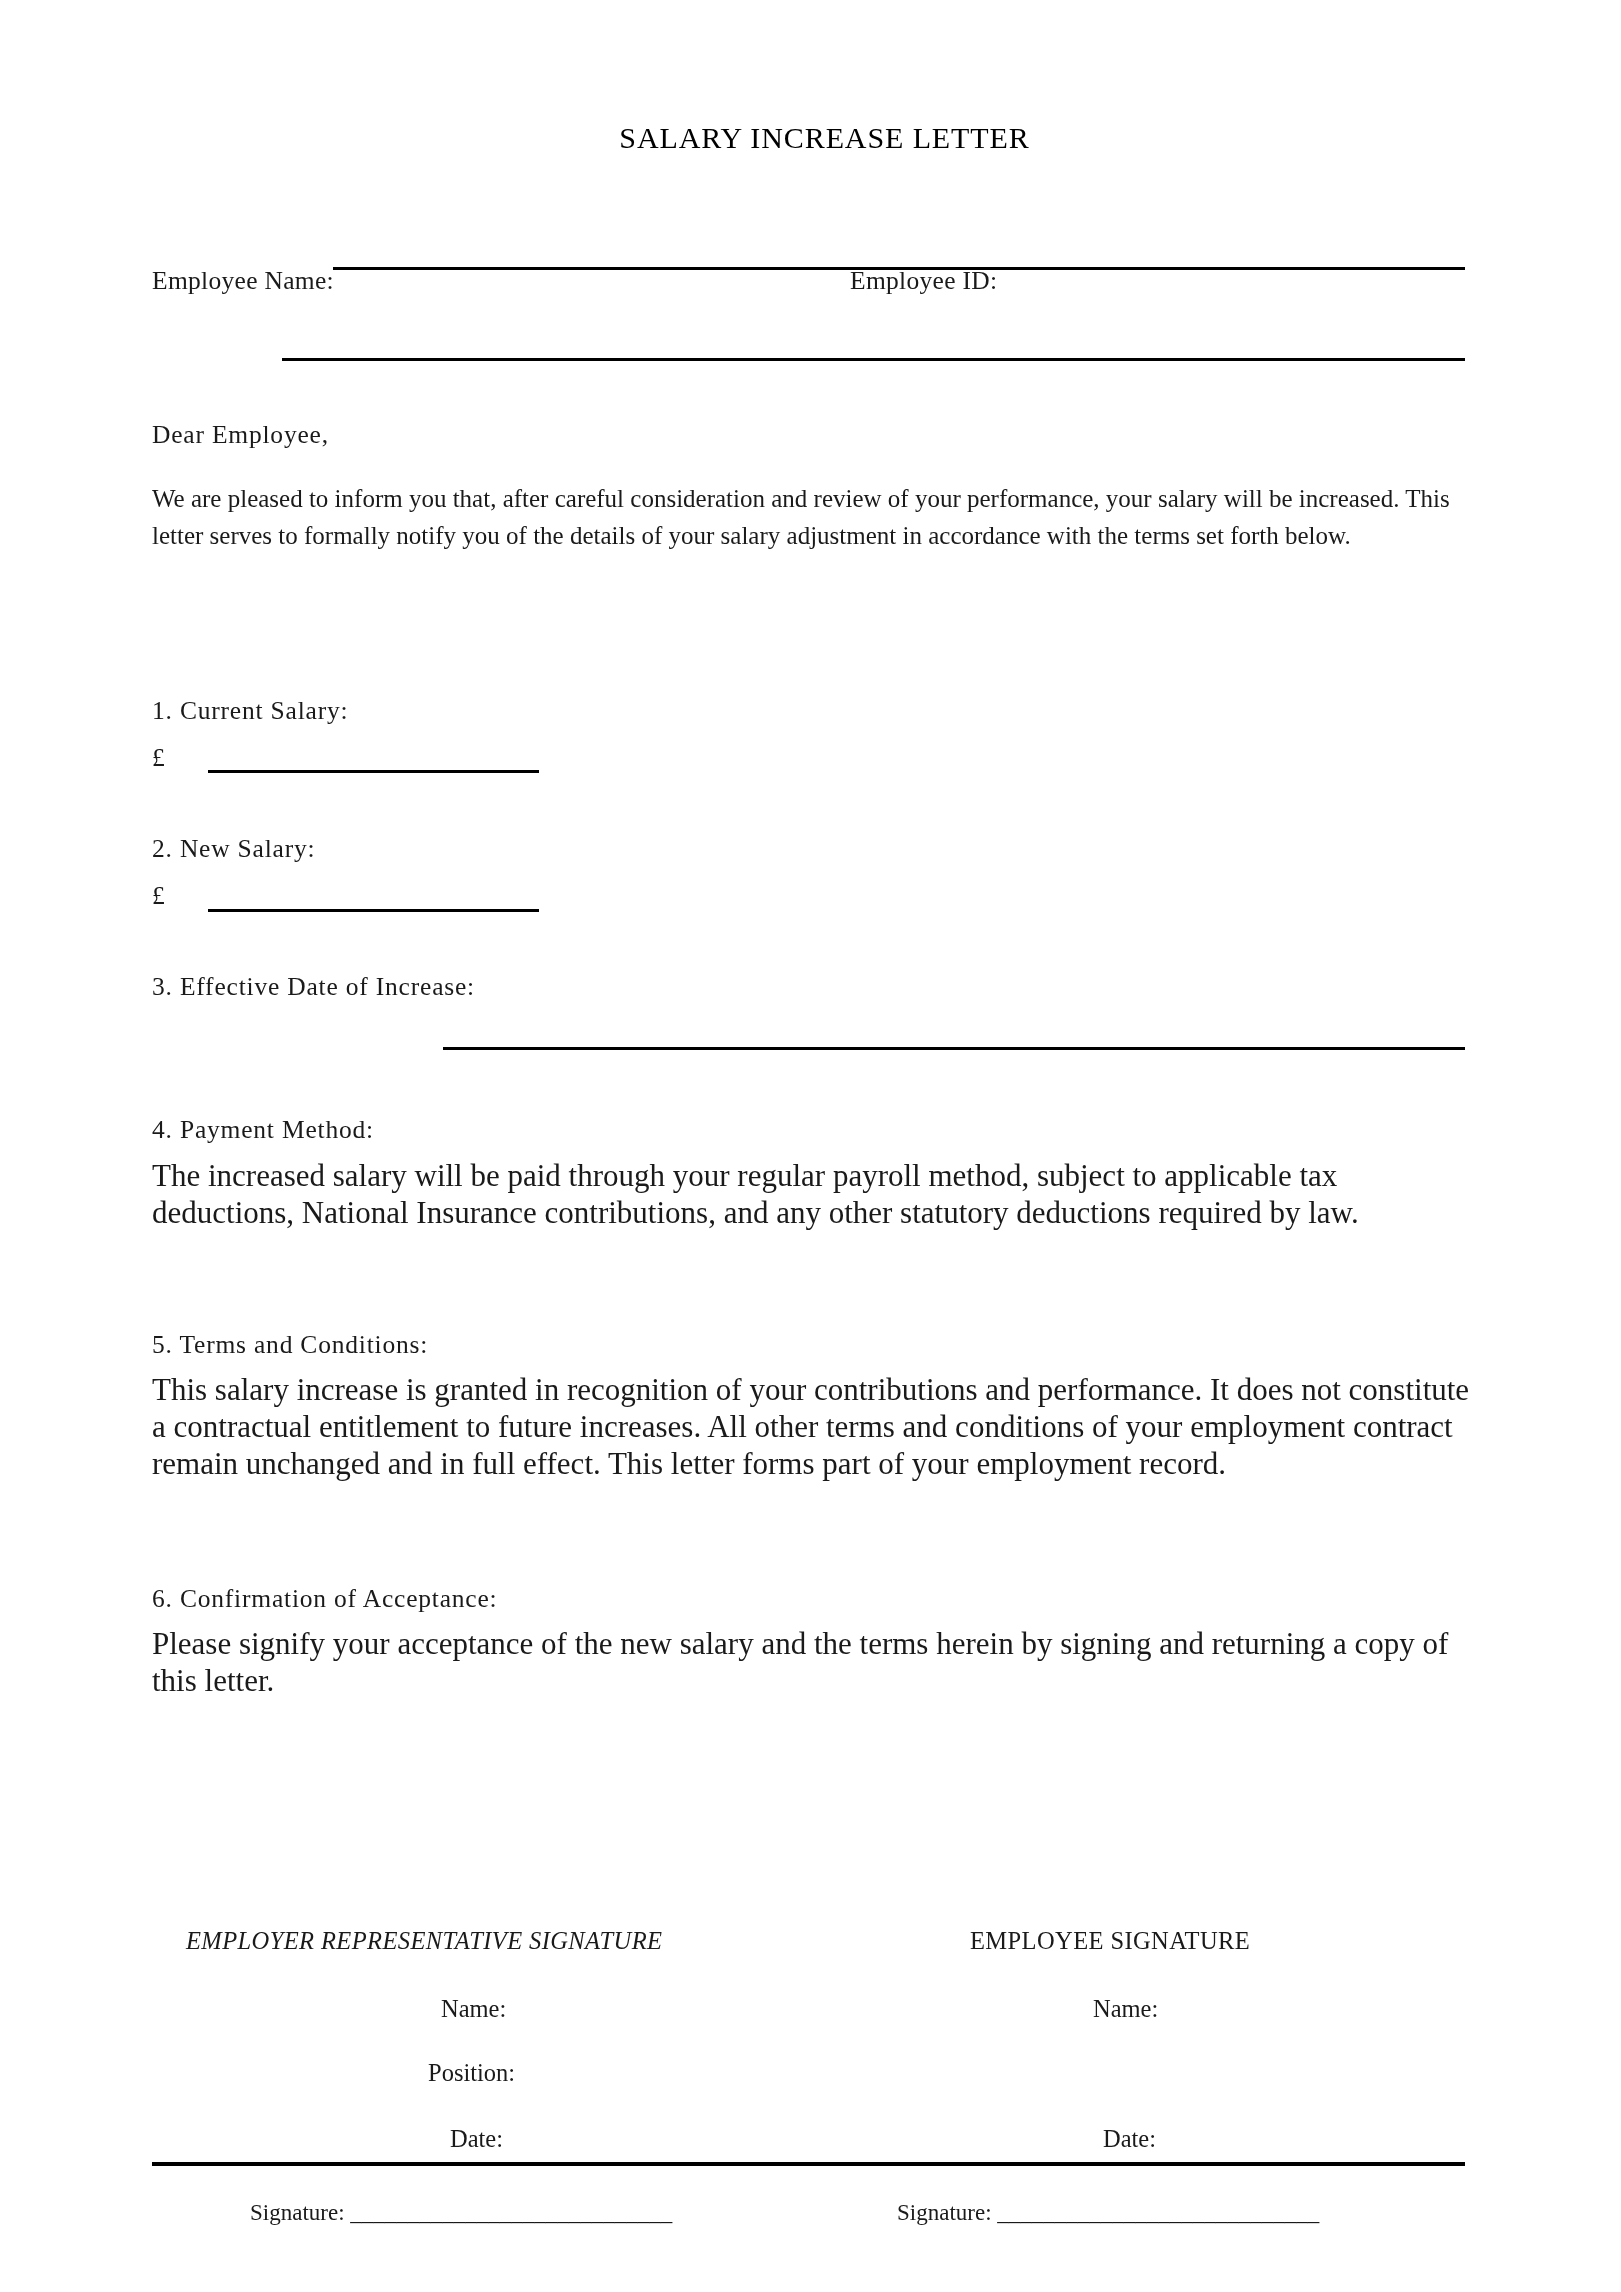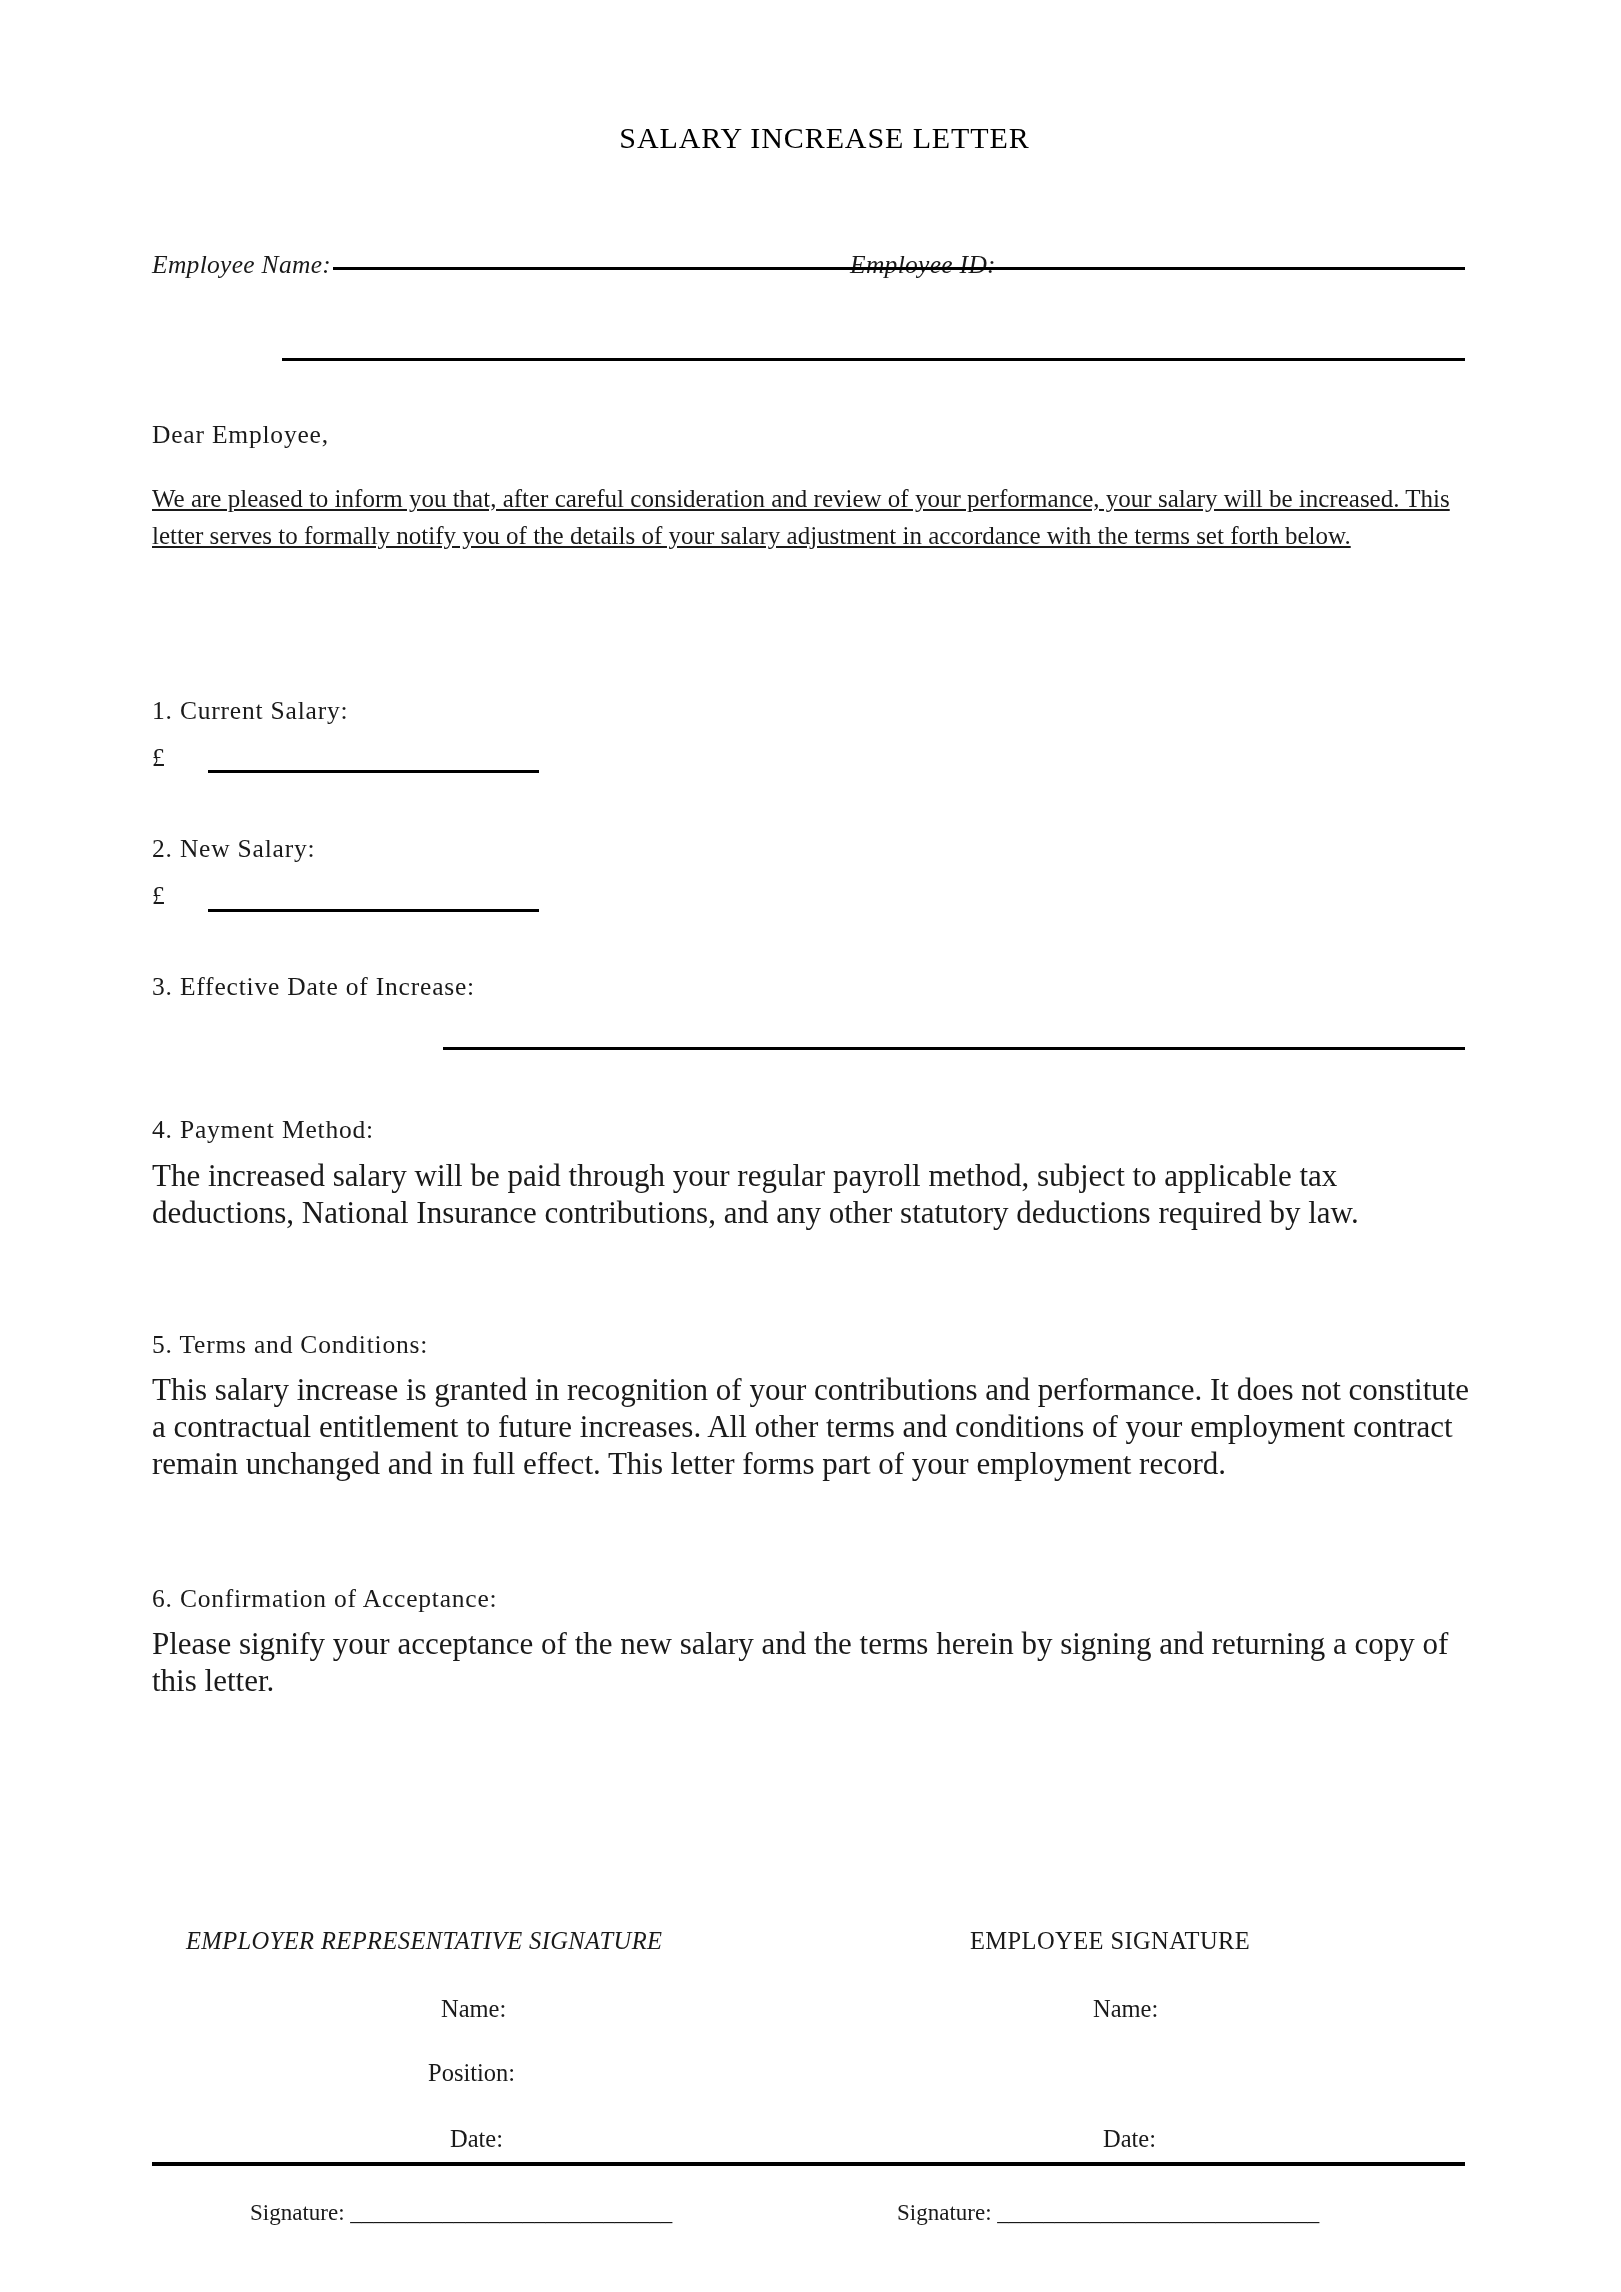--- a/index.html
+++ b/index.html
@@ -64,21 +64,20 @@
     letter-spacing: 0.8px;
   }
   .intro-para {
     position: absolute;
     left: 152px;
     top: 480px;
     width: 1318px;
     font-size: 25px;
     line-height: 37px;
     text-align: left;
-    text-decoration: underline;
   }
 
   
   .sec-head {
     position: absolute;
     left: 152px;
     font-size: 25.5px;
     letter-spacing: 0.8px;
     white-space: nowrap;
   }
@@ -131,21 +130,21 @@
   .sig-line-row.right { left: 897px; }
   .sig-underscores { letter-spacing: 0px; }
 </style>
 </head>
 <body>
 
 <div class="page">
 
   <div class="doc-title">SALARY INCREASE LETTER</div>
 
-  <div class="field-row" style="top:250px;font-style:italic;">
+  <div class="field-row" style="top:266px;">
     <span class="lbl left">Employee Name:</span>
     <span class="lbl mid">Employee ID:</span>
   </div>
   <div class="rule" style="left:333px; top:267px; width:1132px;"></div>
 
   <div class="rule" style="left:282px; top:358px; width:1183px;"></div>
 
   <div class="salutation">Dear Employee,</div>
 
   <div class="intro-para">We are pleased to inform you that, after careful consideration and review of your performance, your salary will be increased. This letter serves to formally notify you of the details of your salary adjustment in accordance with the terms set forth below.</div>

